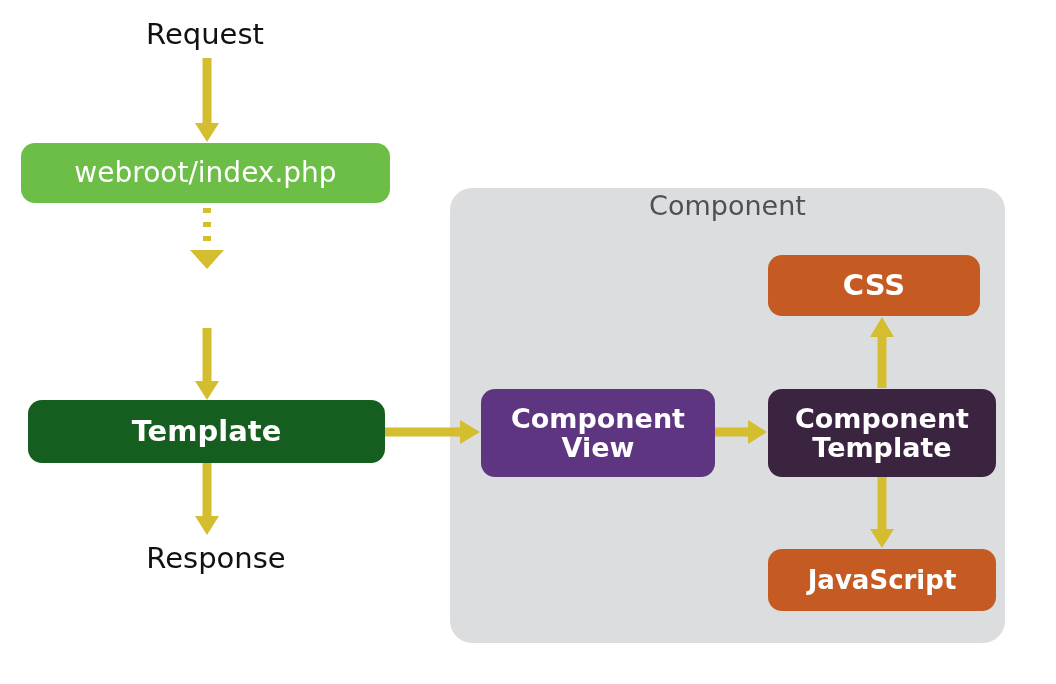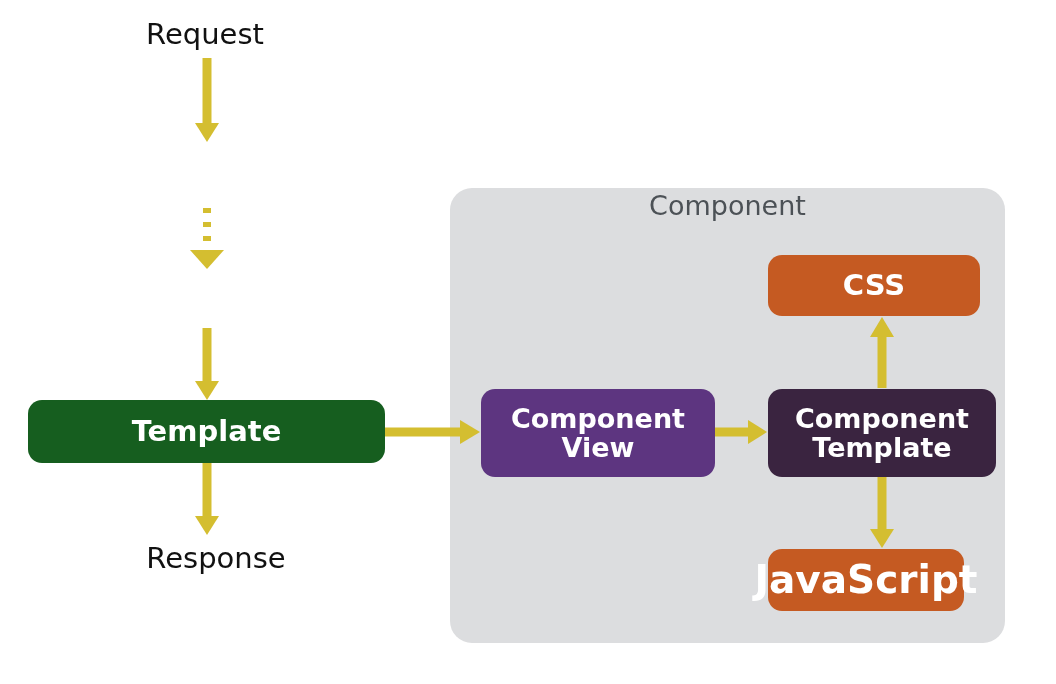--- a/index.html
+++ b/index.html
@@ -102,23 +102,23 @@
     font-size: 27px;
     font-weight: 700;
   }
   #node-css {
     left: 768px; top: 255px; width: 212px; height: 61px;
     background: #c55a22;
     font-size: 29px;
     font-weight: 700;
   }
   #node-javascript {
-    left: 768px; top: 549px; width: 196px; height: 62px;
+    left: 768px; top: 549px; width: 228px; height: 62px;
     background: #c55a22;
-    font-size: 39px;
+    font-size: 26px;
     font-weight: 700;
   }
 
   
   #label-request {
     left: 115px; top: 14px; width: 180px; height: 40px;
     font-size: 29px;
   }
   #label-response {
     left: 126px; top: 538px; width: 180px; height: 40px;
@@ -183,20 +183,21 @@
     <g>
       <line x1="882" y1="477" x2="882" y2="531" stroke="#d4be30" stroke-width="9"></line>
       <polygon points="870,529 894,529 882,548" fill="#d4be30"></polygon>
     </g>
   </svg>
 
   <div class="plain-label" id="label-request">Request</div>
 
   <div class="plain-label" id="label-response">Response</div>
 
+  <div class="node" id="node-webroot">webroot/index.php</div>
 
 
   <div class="node" id="node-template">Template</div>
 
   <div class="node" id="node-component-view">
     <span>
       <span>Component</span><br>
       <span>View</span>
     </span>
   </div>

